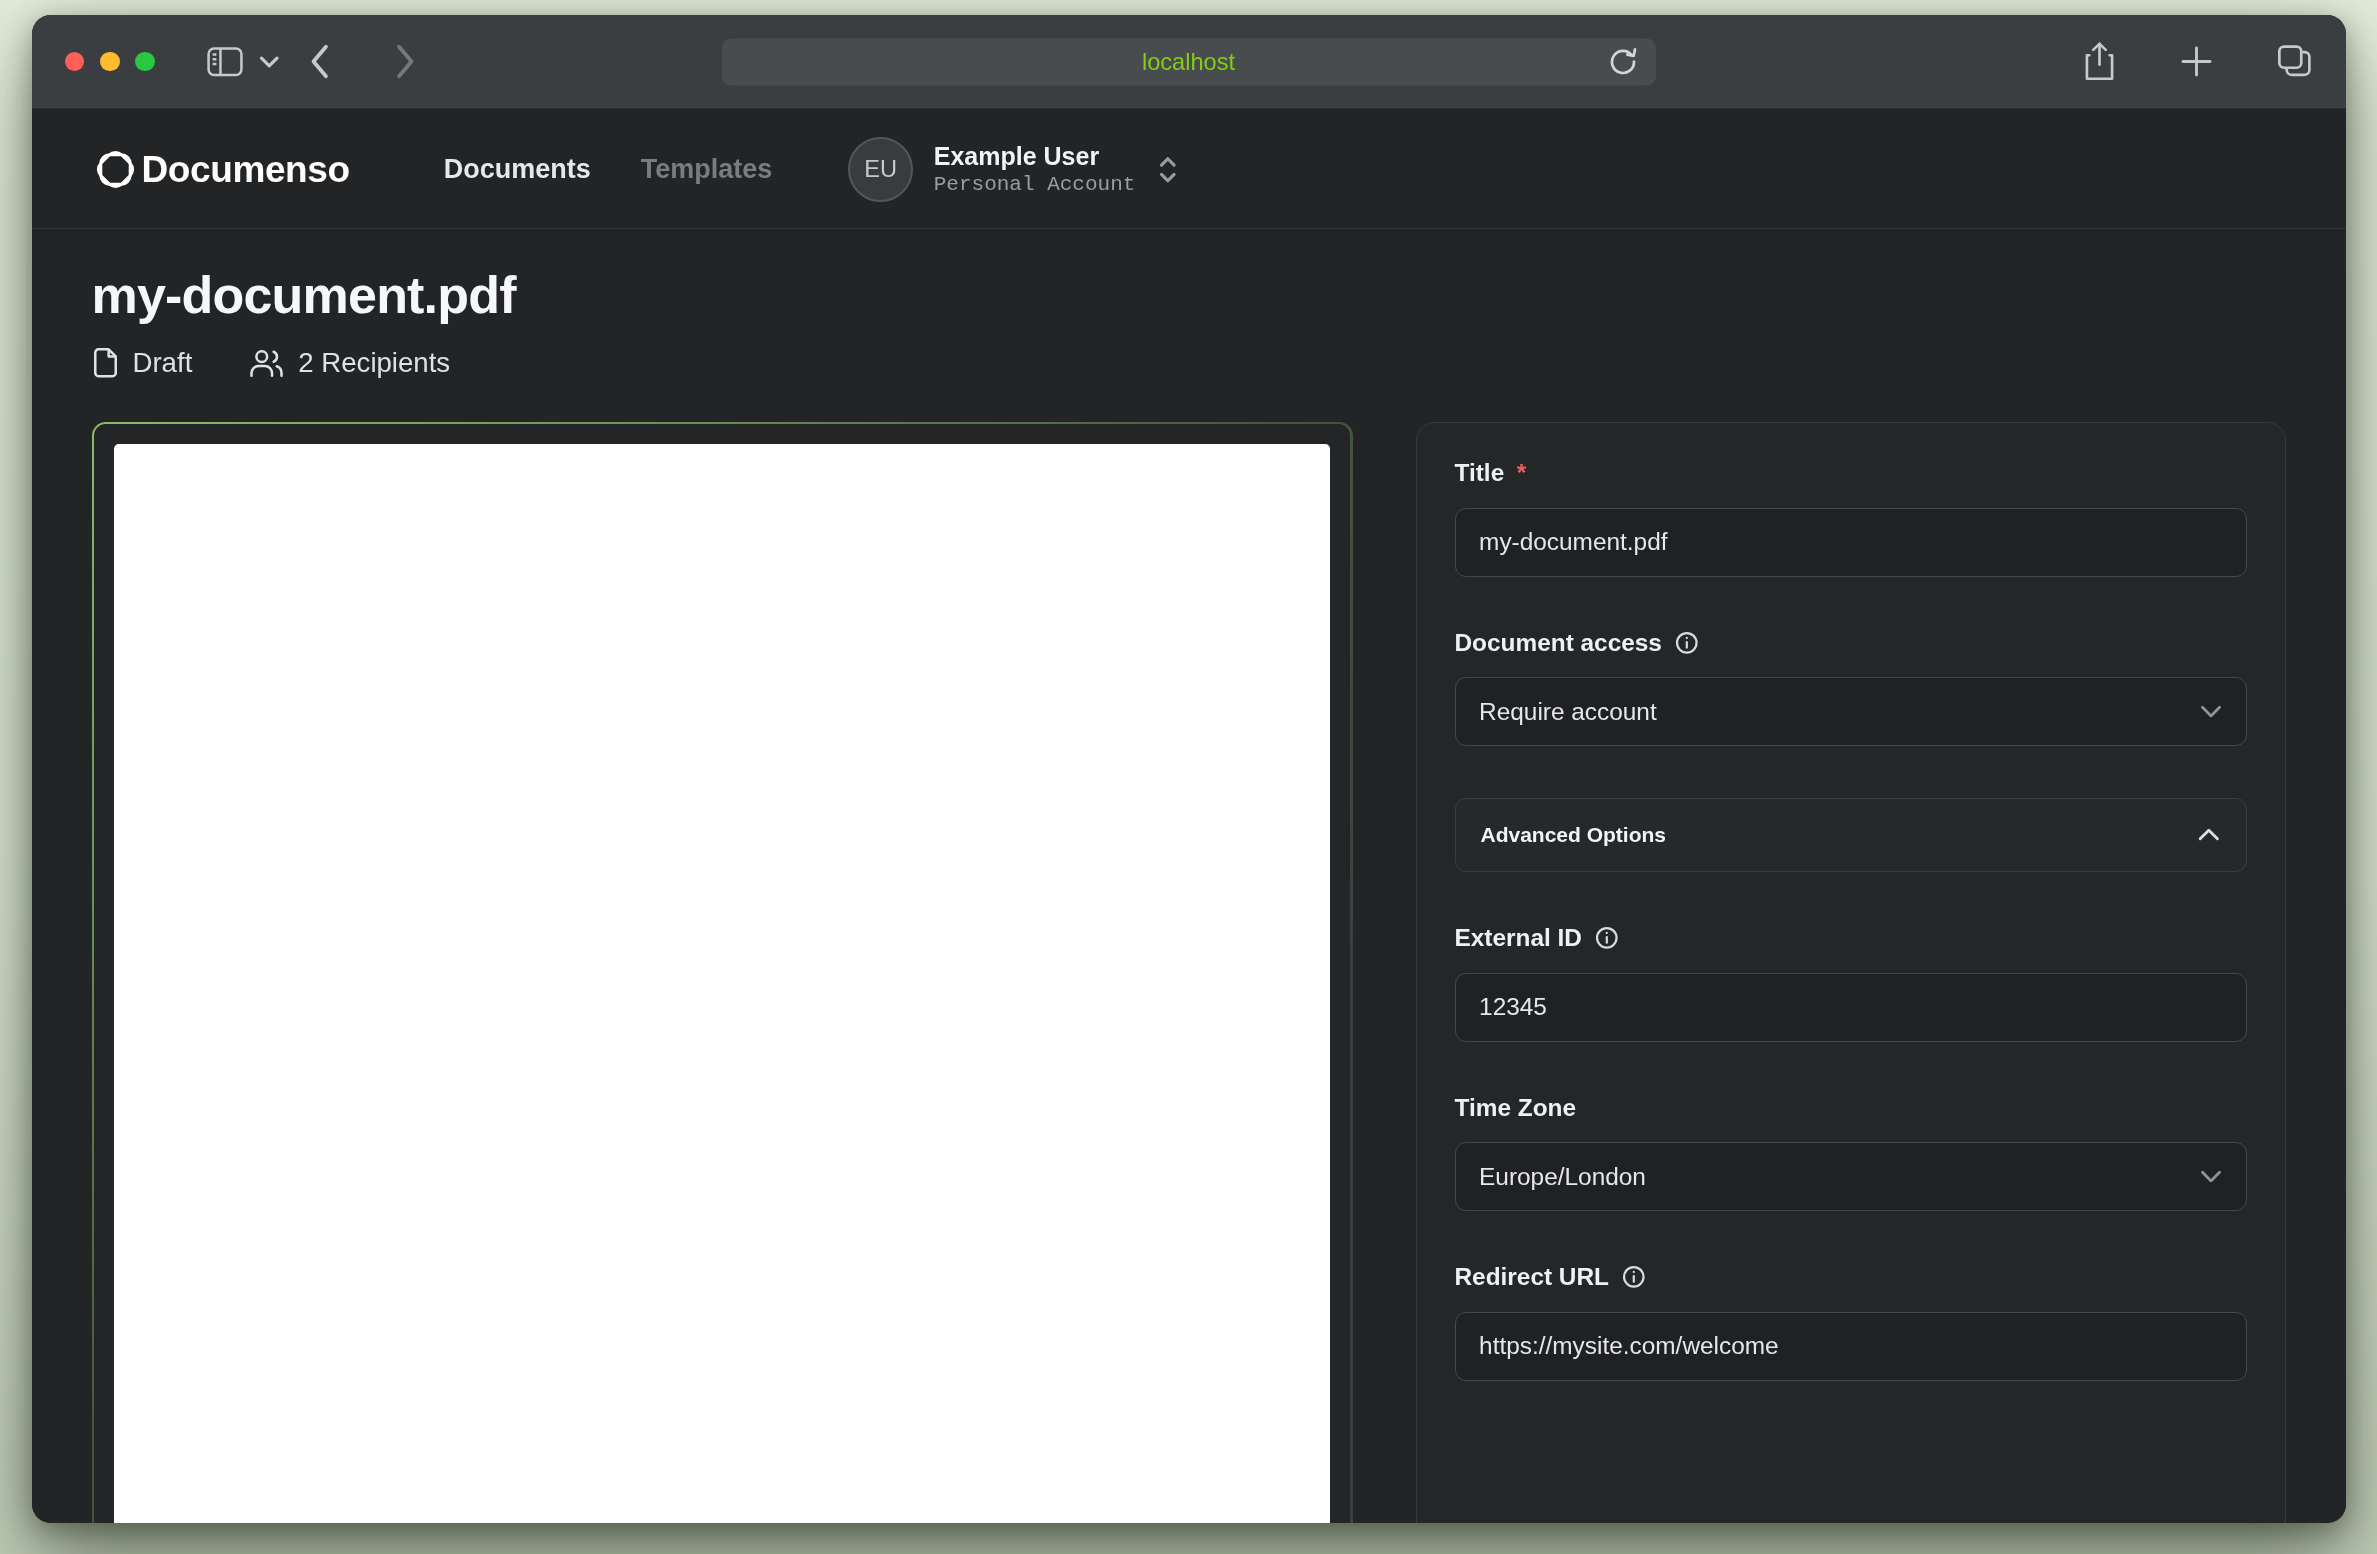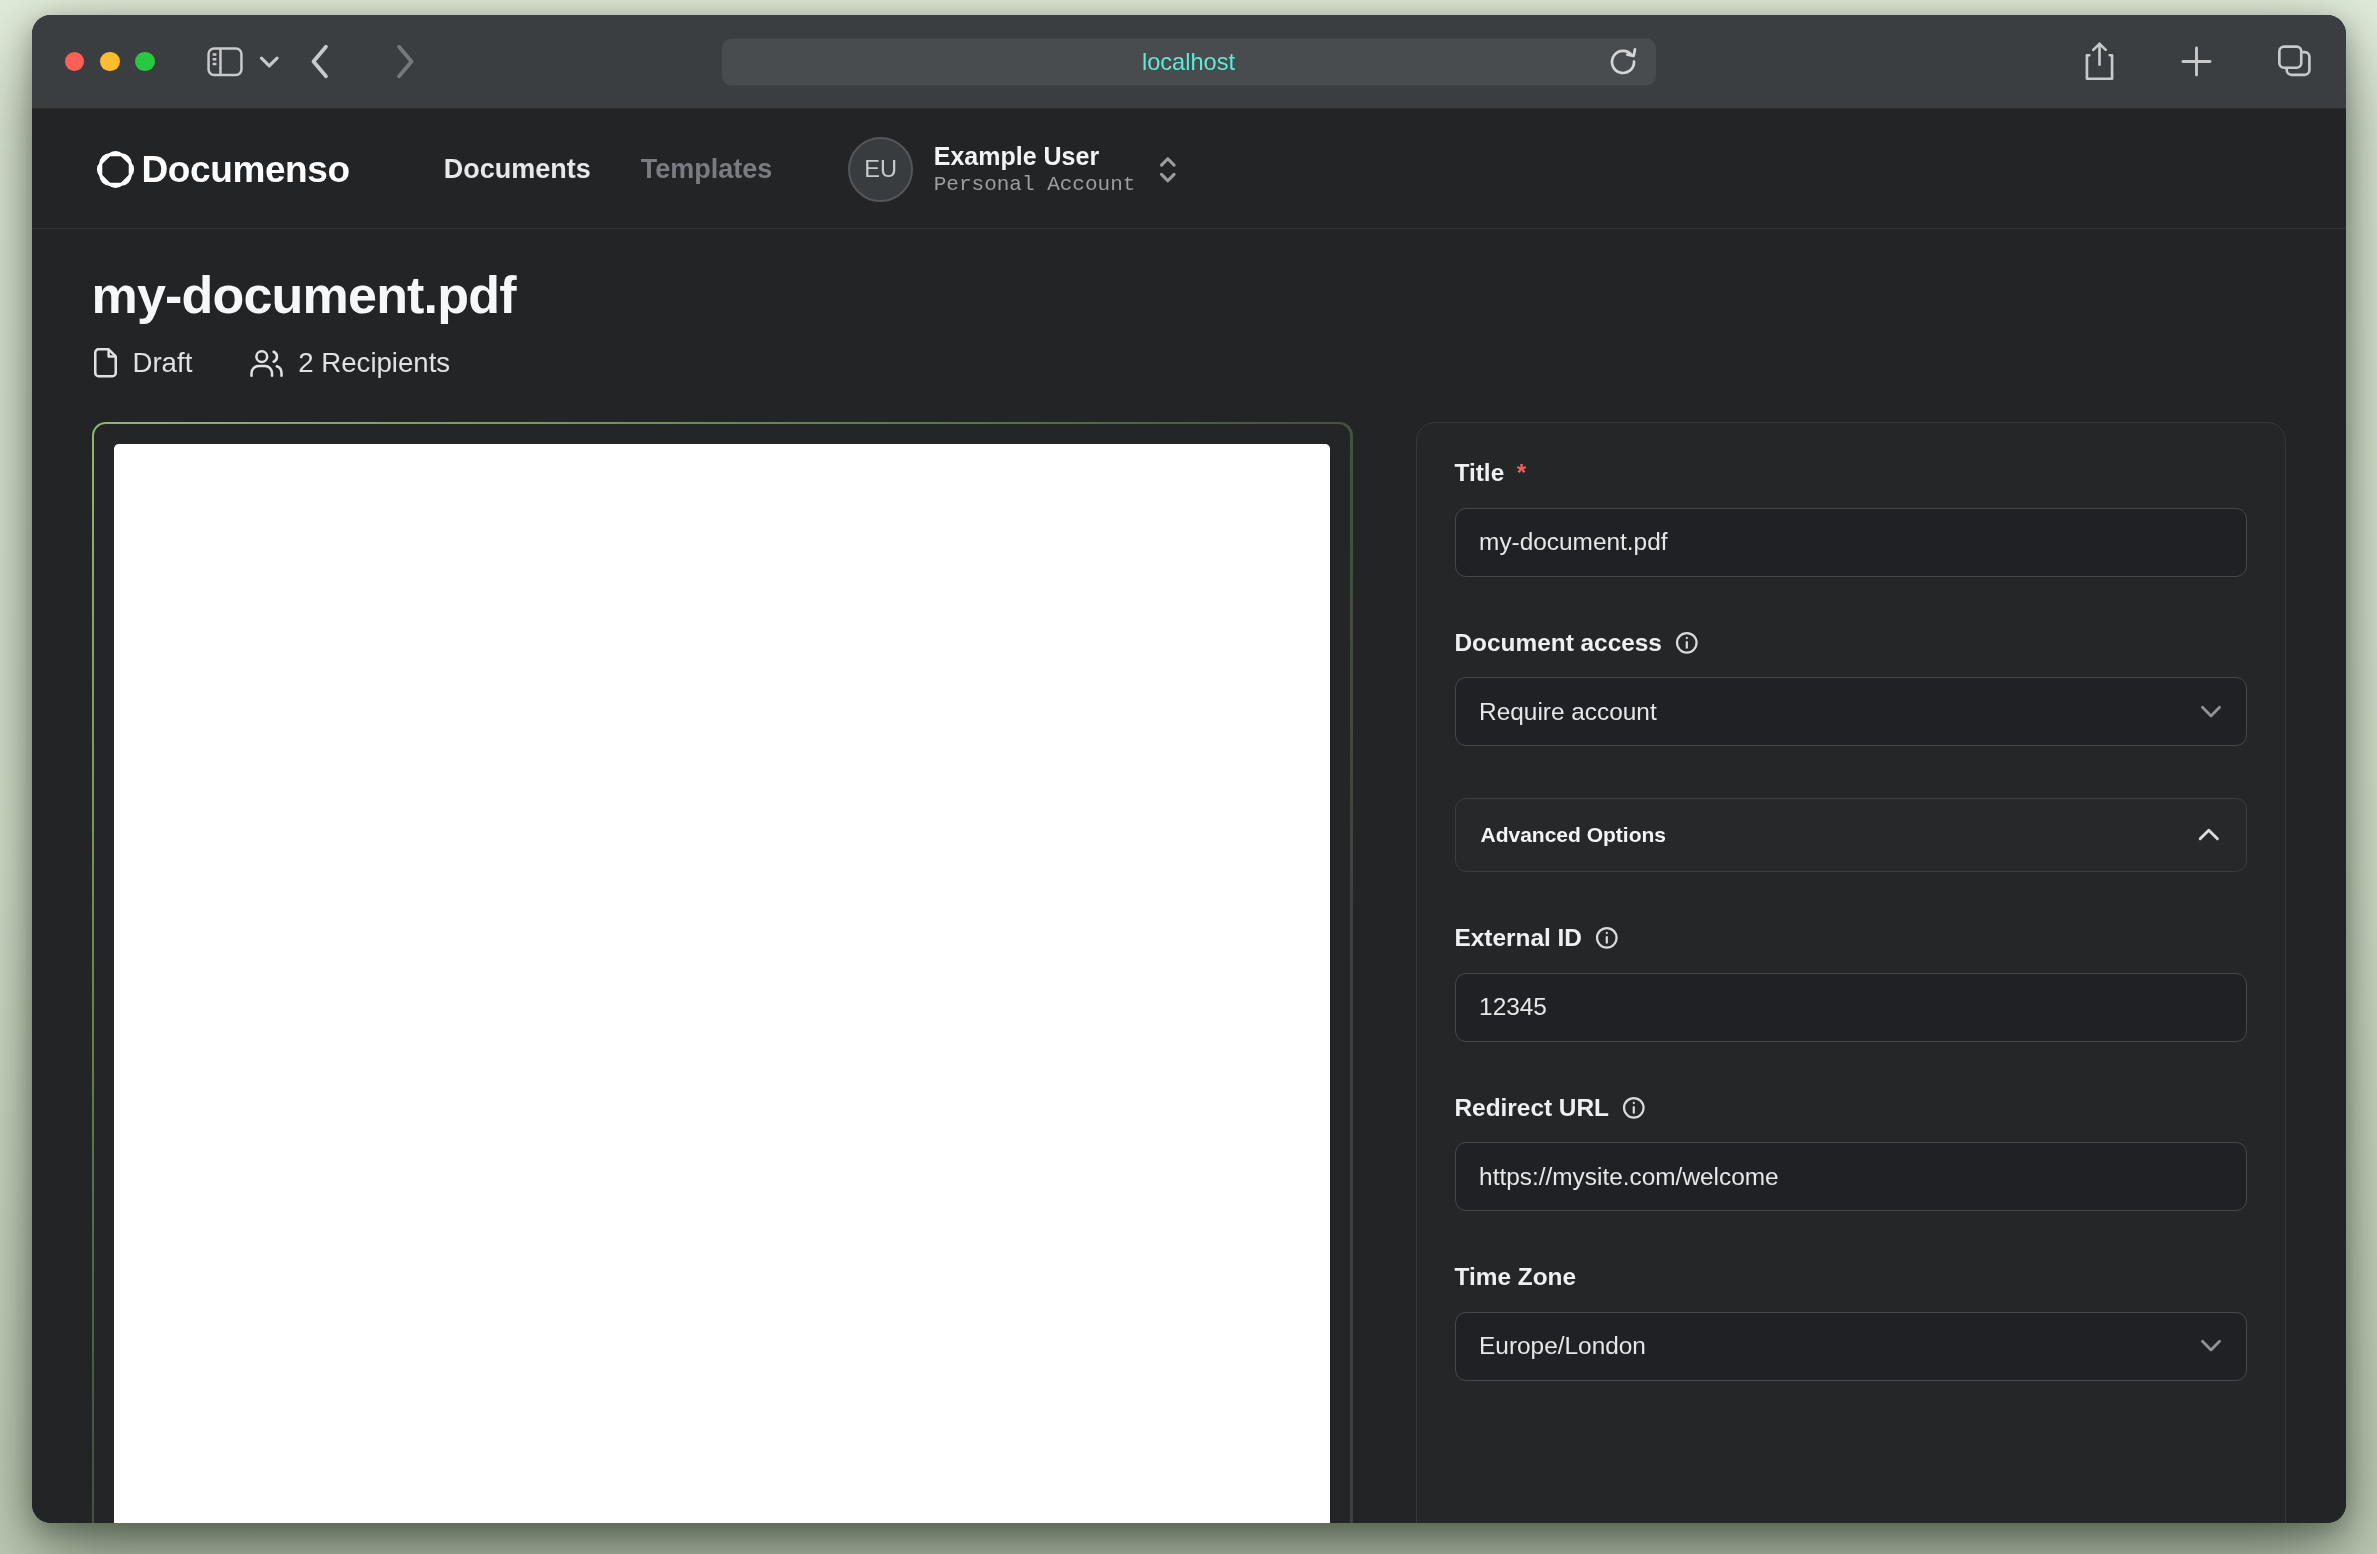--- a/index.html
+++ b/index.html
@@ -30,21 +30,21 @@
   .tl { width:19.7px; height:19.7px; border-radius:50%; display:inline-block; }
   .nav-cluster { display:flex; align-items:center; margin-left:52px; color:#c7c9cb; }
   .icon-btn { display:flex; align-items:center; justify-content:center; }
   .fwd { opacity:.42; margin-left:57px; }
   .back { margin-left:28px; }
   .urlbar {
     position:absolute; left:50%; top:50%; transform:translate(-50%,-50%);
     width:934px; height:47px; background:#494c4e; border-radius:9.4px;
     display:flex; align-items:center; justify-content:center;
   }
-  .urlbar .url-text { color:#5eead4; font-size:23.6px; }
+  .urlbar .url-text { color:#84cc16; font-size:23.6px; }
   .urlbar .reload { position:absolute; right:17.3px; top:50%; transform:translateY(-50%); color:#d3d5d7; }
   .chrome-right { margin-left:auto; display:flex; align-items:center; gap:63px; color:#c7c9cb; }
 
   
   .app { position:absolute; top:96px; left:0; right:0; bottom:0; background:#232426; display:flex; flex-direction:column; overflow:hidden; }
 
   .app-header {
     height:118px; flex:0 0 118px; display:flex; align-items:center;
     padding:0 60px; border-bottom:1.6px solid #303234;
   }
@@ -317,44 +317,44 @@
                     <line x1="7.5" y1="4.4" x2="7.5" y2="4.5"></line>
                 </svg>
               </span>
             </div>
             <input class="control" readonly="" value="12345" style="">
           </div>
 
 
           <div class="group">
             <div class="field-label">
+              <span>Time Zone</span>
+            </div>
+            <div class="control select">
+              <span>Europe/London</span>
+              <span class="chev">
+                <svg width="22" height="14" viewBox="0 0 14 9" fill="none" stroke="currentColor" stroke-width="1.8" stroke-linecap="round" stroke-linejoin="round">
+                  <polyline points="1.5,1.5 7,7 12.5,1.5"></polyline>
+                </svg>
+              </span>
+            </div>
+          </div>
+
+          <div class="group">
+            <div class="field-label">
               <span>Redirect URL</span>
               <span class="info">
                 <svg width="23.6" height="23.6" viewBox="0 0 15 15" fill="none" stroke="currentColor" stroke-width="1.4" stroke-linecap="round">
                   <circle cx="7.5" cy="7.5" r="6.2"></circle>
                     <line x1="7.5" y1="7" x2="7.5" y2="10.6"></line>
                     <line x1="7.5" y1="4.4" x2="7.5" y2="4.5"></line>
                 </svg>
               </span>
             </div>
             <input class="control" readonly="" value="https://mysite.com/welcome" style="">
           </div>
 
-          <div class="group">
-            <div class="field-label">
-              <span>Time Zone</span>
-            </div>
-            <div class="control select">
-              <span>Europe/London</span>
-              <span class="chev">
-                <svg width="22" height="14" viewBox="0 0 14 9" fill="none" stroke="currentColor" stroke-width="1.8" stroke-linecap="round" stroke-linejoin="round">
-                  <polyline points="1.5,1.5 7,7 12.5,1.5"></polyline>
-                </svg>
-              </span>
-            </div>
-          </div>
-
         </div>
       </div>
     </main>
   </div>
 </div>
 
 
 </body></html>

